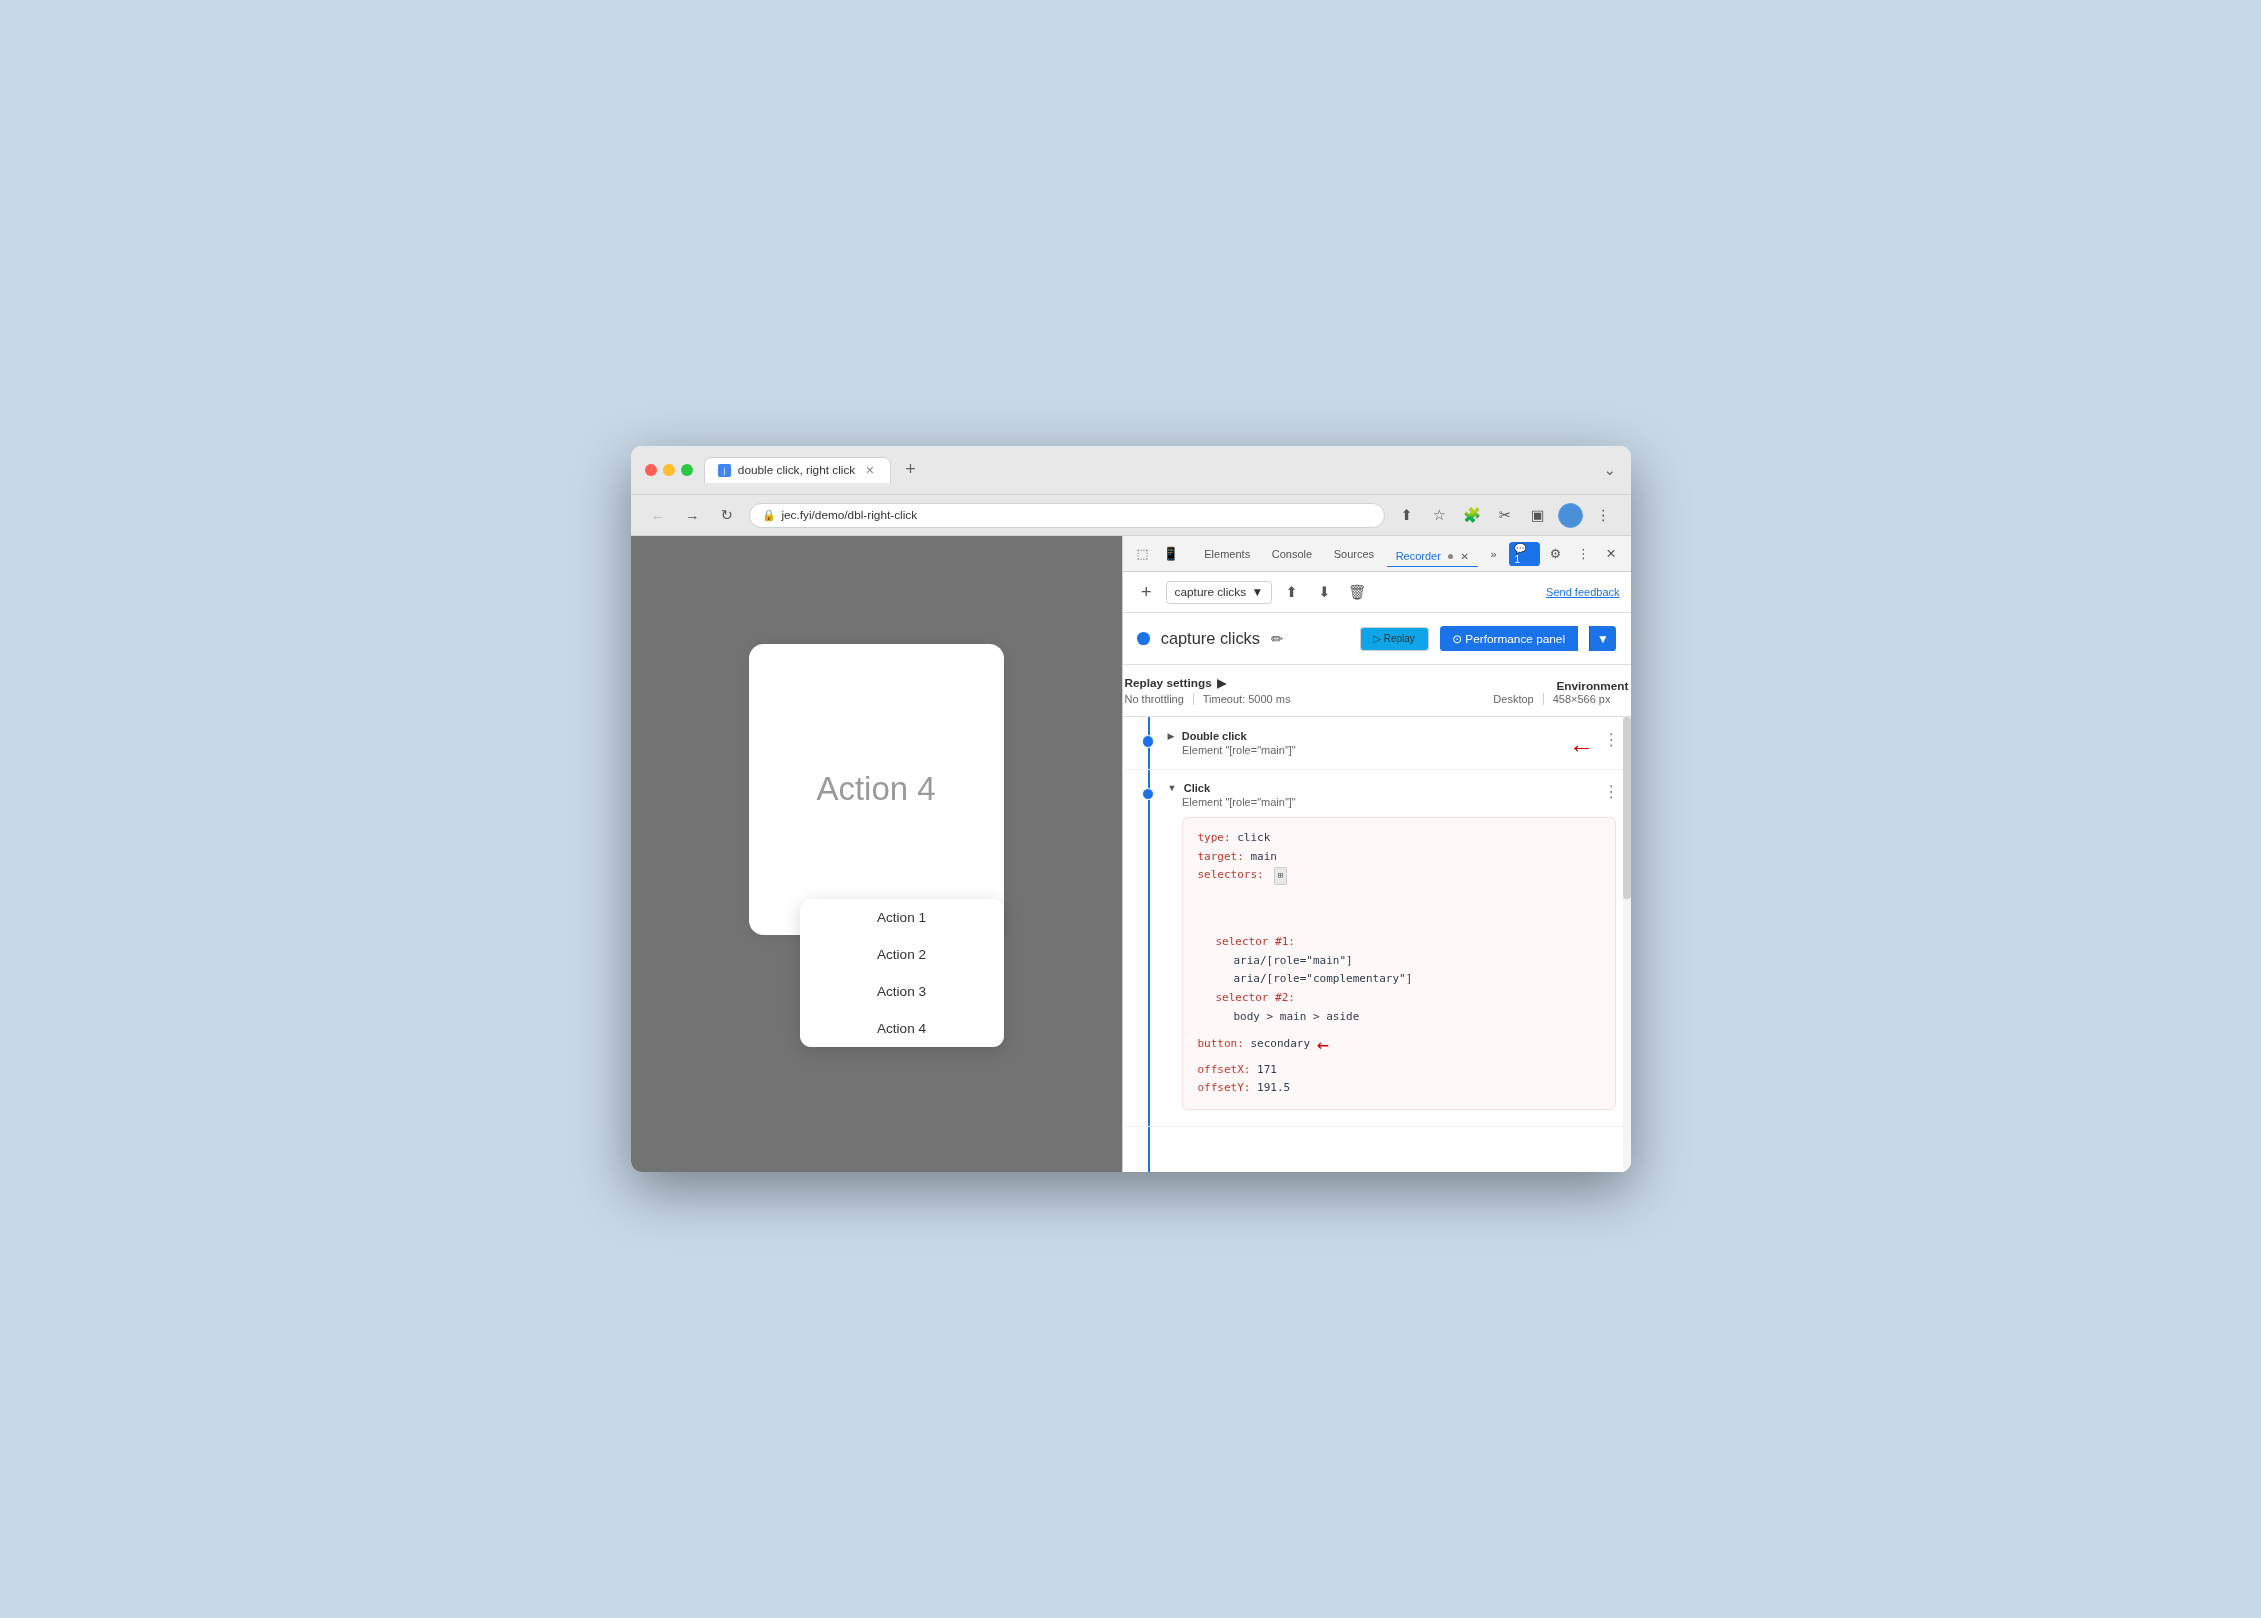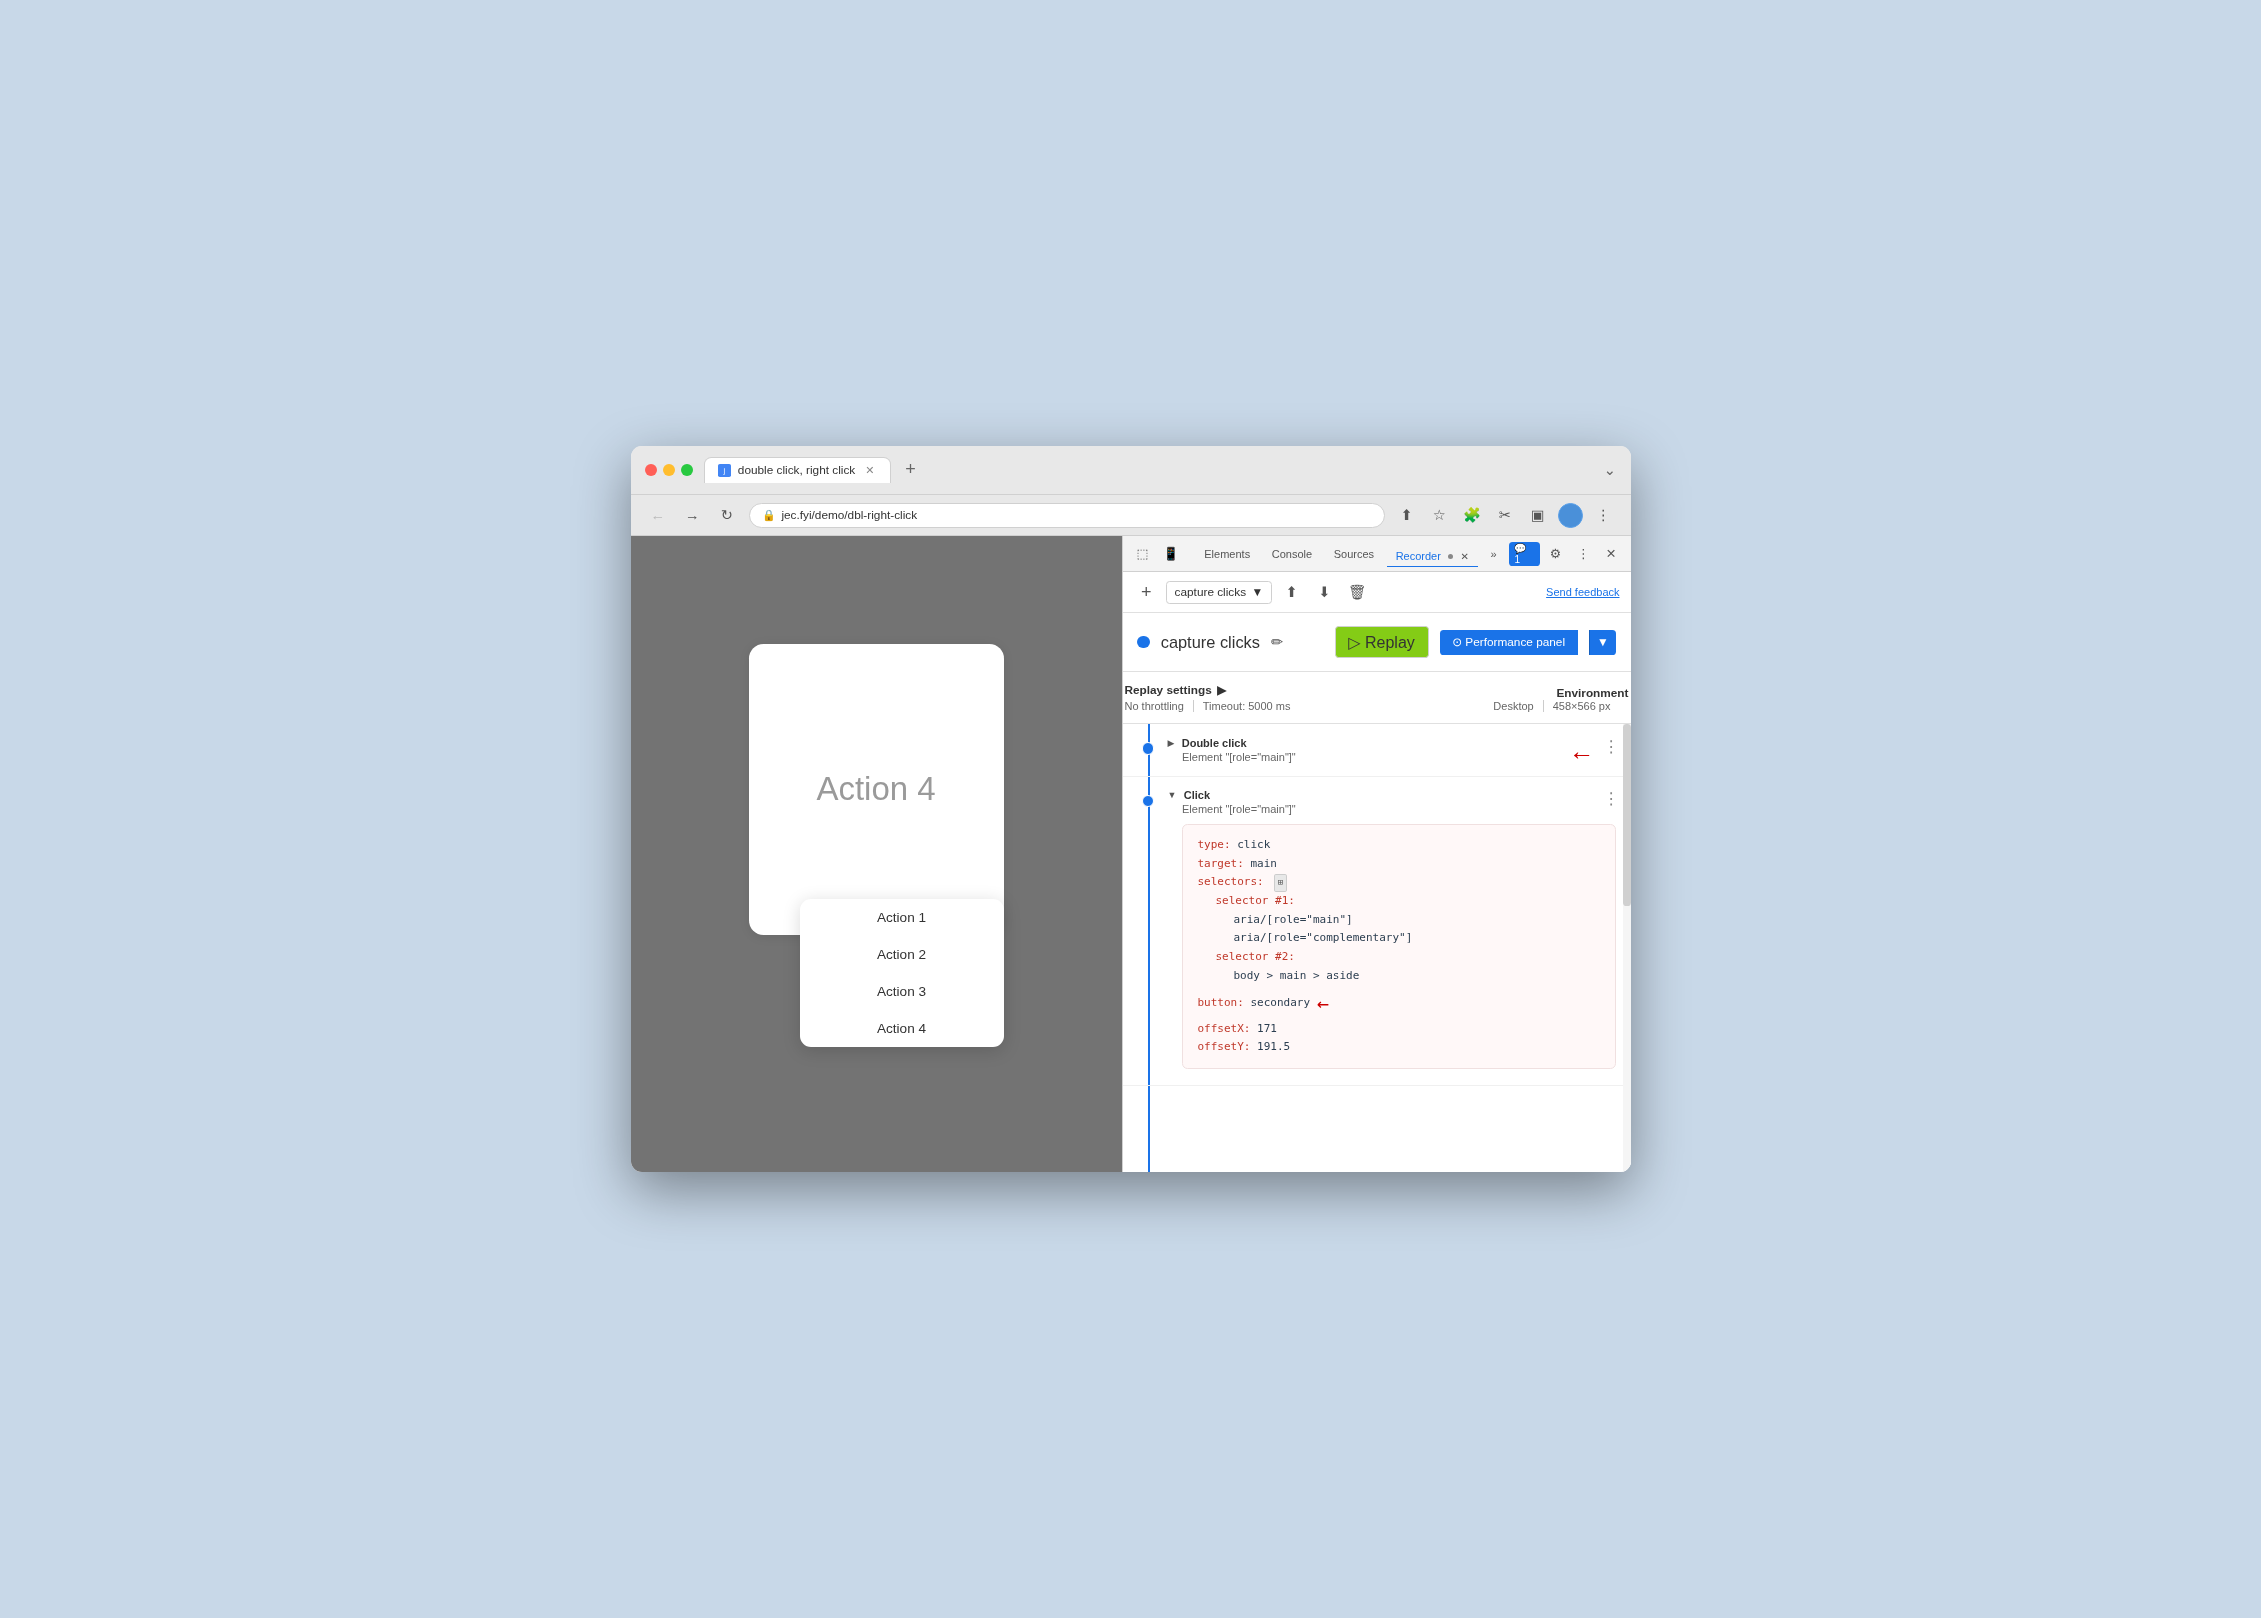--- a/index.html
+++ b/index.html
@@ -343,24 +343,24 @@
       font-weight: 400;
     }
     .edit-icon {
       color: #555;
       cursor: pointer;
       font-size: 14.5px;
     }
     .replay-btn {
       margin-left: auto;
       border: 0.9px solid #d0d0d0;
-      background: #84cc16;
+      background: #0ea5e9;
       border-radius: 3.6px;
       padding: 5.5px 12.7px;
-      font-size: 16px;
+      font-size: 10px;
       color: #333;
       cursor: pointer;
       display: flex;
       align-items: center;
       gap: 5.5px;
     }
     .performance-panel-btn {
       background: #1a73e8;
       color: white;
       border: none;
@@ -696,21 +696,21 @@
               <span class="code-val"> click</span>
             </div>
             <div>
               <span class="code-key">target:</span>
               <span class="code-val"> main</span>
             </div>
             <div>
               <span class="code-key">selectors:</span>
               <span class="code-selector-icon">⊞</span>
             </div>
-            <div style="padding-left: 18px;">
+            <div style="padding-left: 18px; margin-top: 48px;">
               <div>
                 <span class="code-key">selector #1:</span>
               </div>
               <div style="padding-left: 18px;">
                 <span class="code-val">aria/[role="main"]</span>
               </div>
               <div style="padding-left: 18px;">
                 <span class="code-val">aria/[role="complementary"]</span>
               </div>
               <div>

